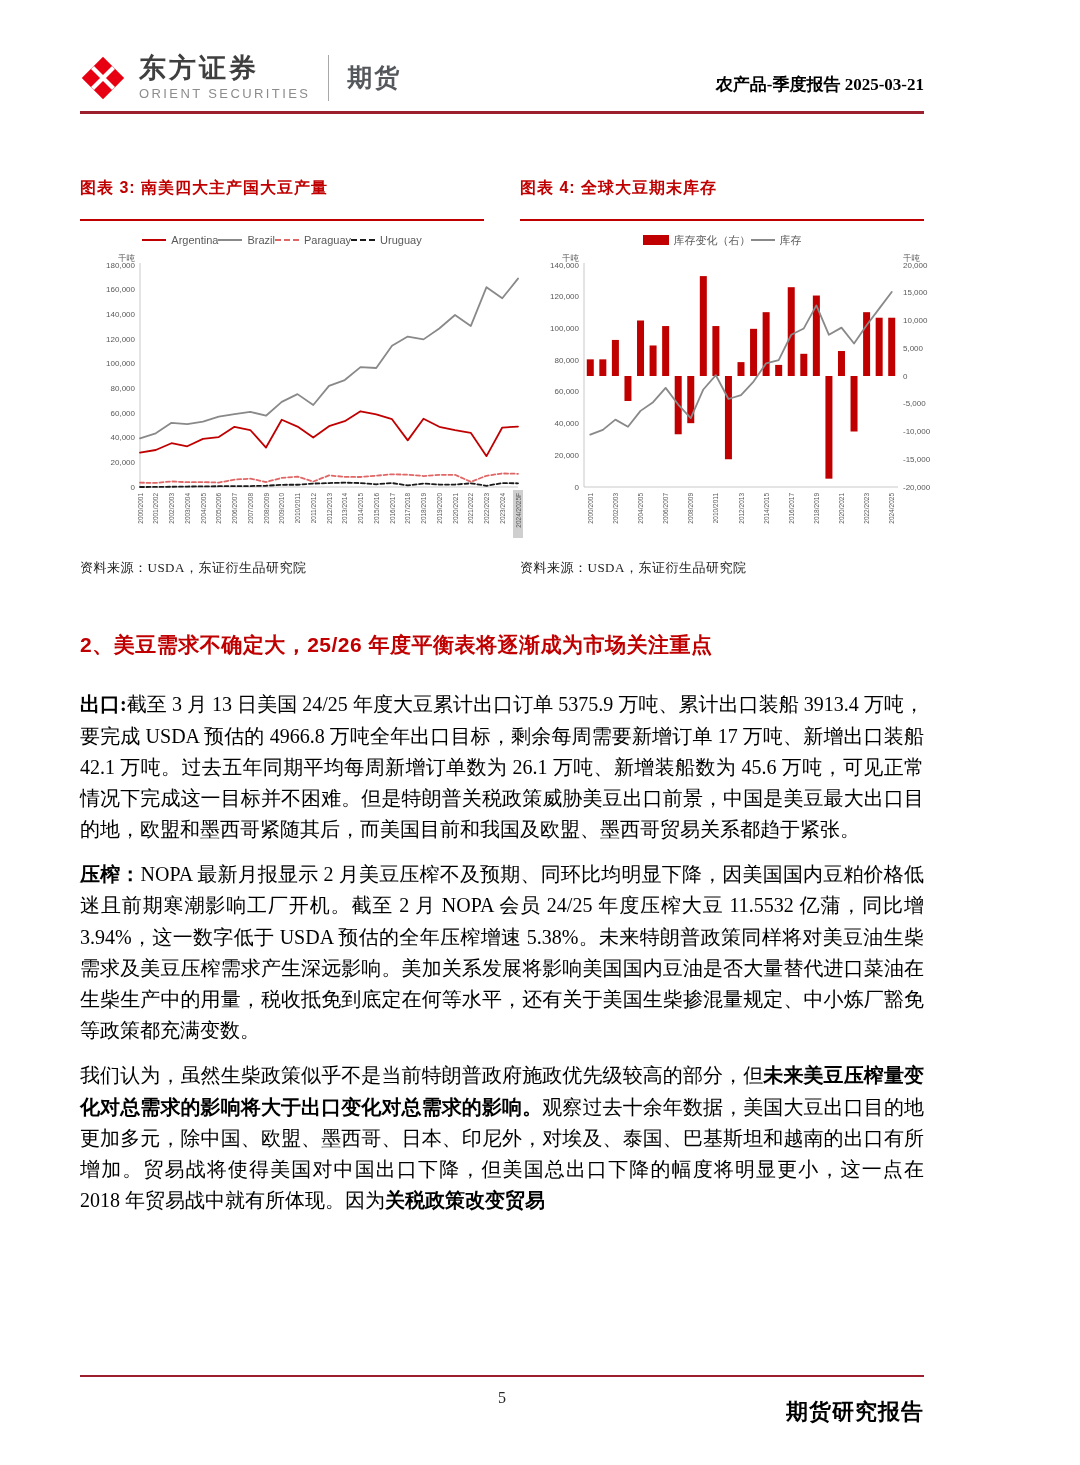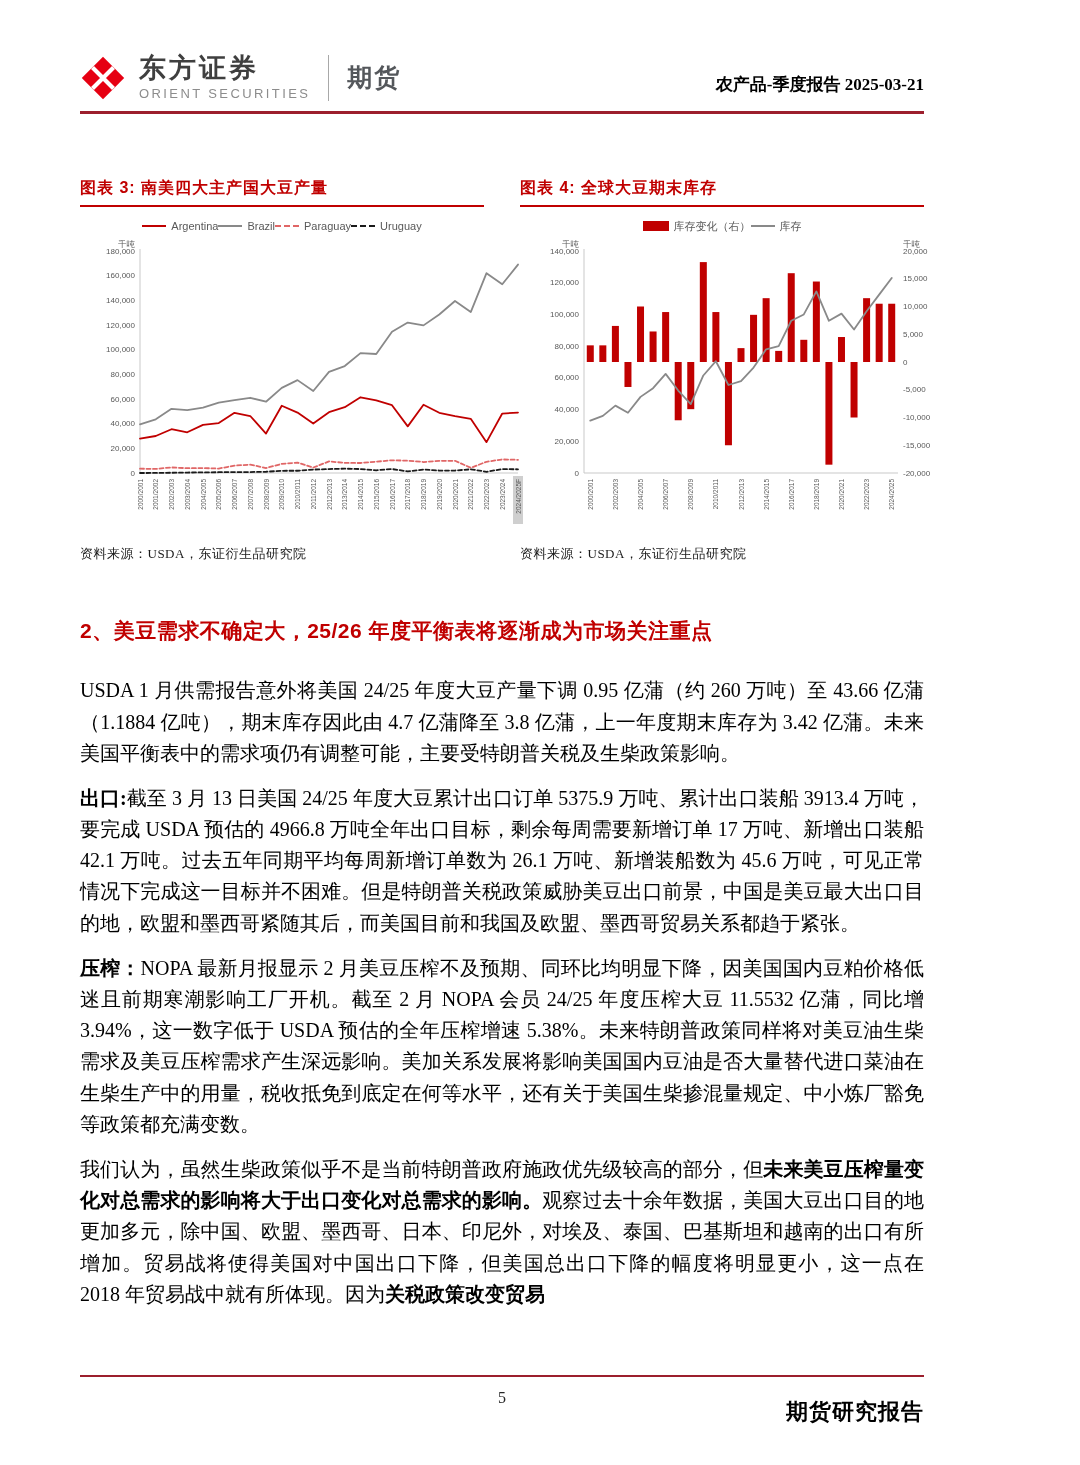--- a/index.html
+++ b/index.html
@@ -16,21 +16,21 @@
   .brand-en{font-size:13px;color:#8c8c8c;letter-spacing:2.4px;margin-top:4px;}
   .brand-divider{width:1px;height:46px;background:#a8a8a8;margin:0 18px;}
   .division{font-size:25px;font-weight:700;color:#54575b;letter-spacing:2px;}
   .report-meta{font-size:17px;font-weight:700;color:#000;padding-bottom:5px;
                font-family:"Liberation Serif","DejaVu Serif",serif;text-align:right;}
   .header-rule{height:3px;background:#9c1f2d;margin-top:10px;}
 
   
   .charts-row{display:flex;gap:36px;margin-top:64px;}
   .fig{flex:1;min-width:0;}
-  .fig-title{color:#c00000;font-size:16px;font-weight:700;padding-bottom:6px;border-bottom:2.5px solid #c00000;letter-spacing:1px;}
+  .fig-title{color:#c00000;font-size:16px;font-weight:700;padding-bottom:20px;border-bottom:2.5px solid #c00000;letter-spacing:1px;}
   .legend{display:flex;justify-content:center;align-items:center;margin-top:10px;height:18px;font-size:11px;color:#595959;}
   .legend .item{display:flex;align-items:center;gap:5px;white-space:nowrap;}
   .sw-line{width:24px;height:0;border-top:2px solid #000;}
   .sw-line.dashed{border-top-style:dashed;}
   .sw-rect{width:26px;height:10px;background:#c00000;}
   .plot{margin-top:2px;}
   svg text{font-family:"Liberation Sans","DejaVu Sans",sans-serif;}
   .fig-source{font-size:13px;color:#1a1a1a;margin-top:4px;letter-spacing:0.5px;
               font-family:"Liberation Serif","DejaVu Serif",serif;}
 
@@ -223,21 +223,20 @@
               <text text-anchor="end" font-size="6.5" fill="#595959" transform="translate(374.22,242) rotate(-90)">2024/2025</text>
             </svg></div>
         <div class="fig-source">资料来源：USDA，东证衍生品研究院</div>
       </div>
 
     </div>
 
     <h2 class="section-heading">2、美豆需求不确定大，25/26 年度平衡表将逐渐成为市场关注重点</h2>
 
     <div class="body-text">
-      <p><span>USDA 1 月供需报告意外将美国 24/25 年度大豆产量下调 0.95 亿蒲（约 260 万吨）至 43.66 亿蒲（1.1884 亿吨），期末库存因此由 4.7 亿蒲降至 3.8 亿蒲，上一年度期末库存为 3.42 亿蒲。未来美国平衡表中的需求项仍有调整可能，主要受特朗普关税及生柴政策影响。</span></p>
       <p><span class="b">出口:</span><span>截至 3 月 13 日美国 24/25 年度大豆累计出口订单 5375.9 万吨、累计出口装船 3913.4 万吨，要完成 USDA 预估的 4966.8 万吨全年出口目标，剩余每周需要新增订单 17 万吨、新增出口装船 42.1 万吨。过去五年同期平均每周新增订单数为 26.1 万吨、新增装船数为 45.6 万吨，可见正常情况下完成这一目标并不困难。但是特朗普关税政策威胁美豆出口前景，中国是美豆最大出口目的地，欧盟和墨西哥紧随其后，而美国目前和我国及欧盟、墨西哥贸易关系都趋于紧张。</span></p>
       <p><span class="b">压榨：</span><span>NOPA 最新月报显示 2 月美豆压榨不及预期、同环比均明显下降，因美国国内豆粕价格低迷且前期寒潮影响工厂开机。截至 2 月 NOPA 会员 24/25 年度压榨大豆 11.5532 亿蒲，同比增 3.94%，这一数字低于 USDA 预估的全年压榨增速 5.38%。未来特朗普政策同样将对美豆油生柴需求及美豆压榨需求产生深远影响。美加关系发展将影响美国国内豆油是否大量替代进口菜油在生柴生产中的用量，税收抵免到底定在何等水平，还有关于美国生柴掺混量规定、中小炼厂豁免等政策都充满变数。</span></p>
       <p><span>我们认为，虽然生柴政策似乎不是当前特朗普政府施政优先级较高的部分，但</span><span class="b">未来美豆压榨量变化对总需求的影响将大于出口变化对总需求的影响。</span><span>观察过去十余年数据，美国大豆出口目的地更加多元，除中国、欧盟、墨西哥、日本、印尼外，对埃及、泰国、巴基斯坦和越南的出口有所增加。贸易战将使得美国对中国出口下降，但美国总出口下降的幅度将明显更小，这一点在 2018 年贸易战中就有所体现。因为</span><span class="b">关税政策改变贸易</span></p>
     </div>
 
   </div>
 
   <div class="footer">
     <div class="footer-row">
       <div class="page-num">5</div>

